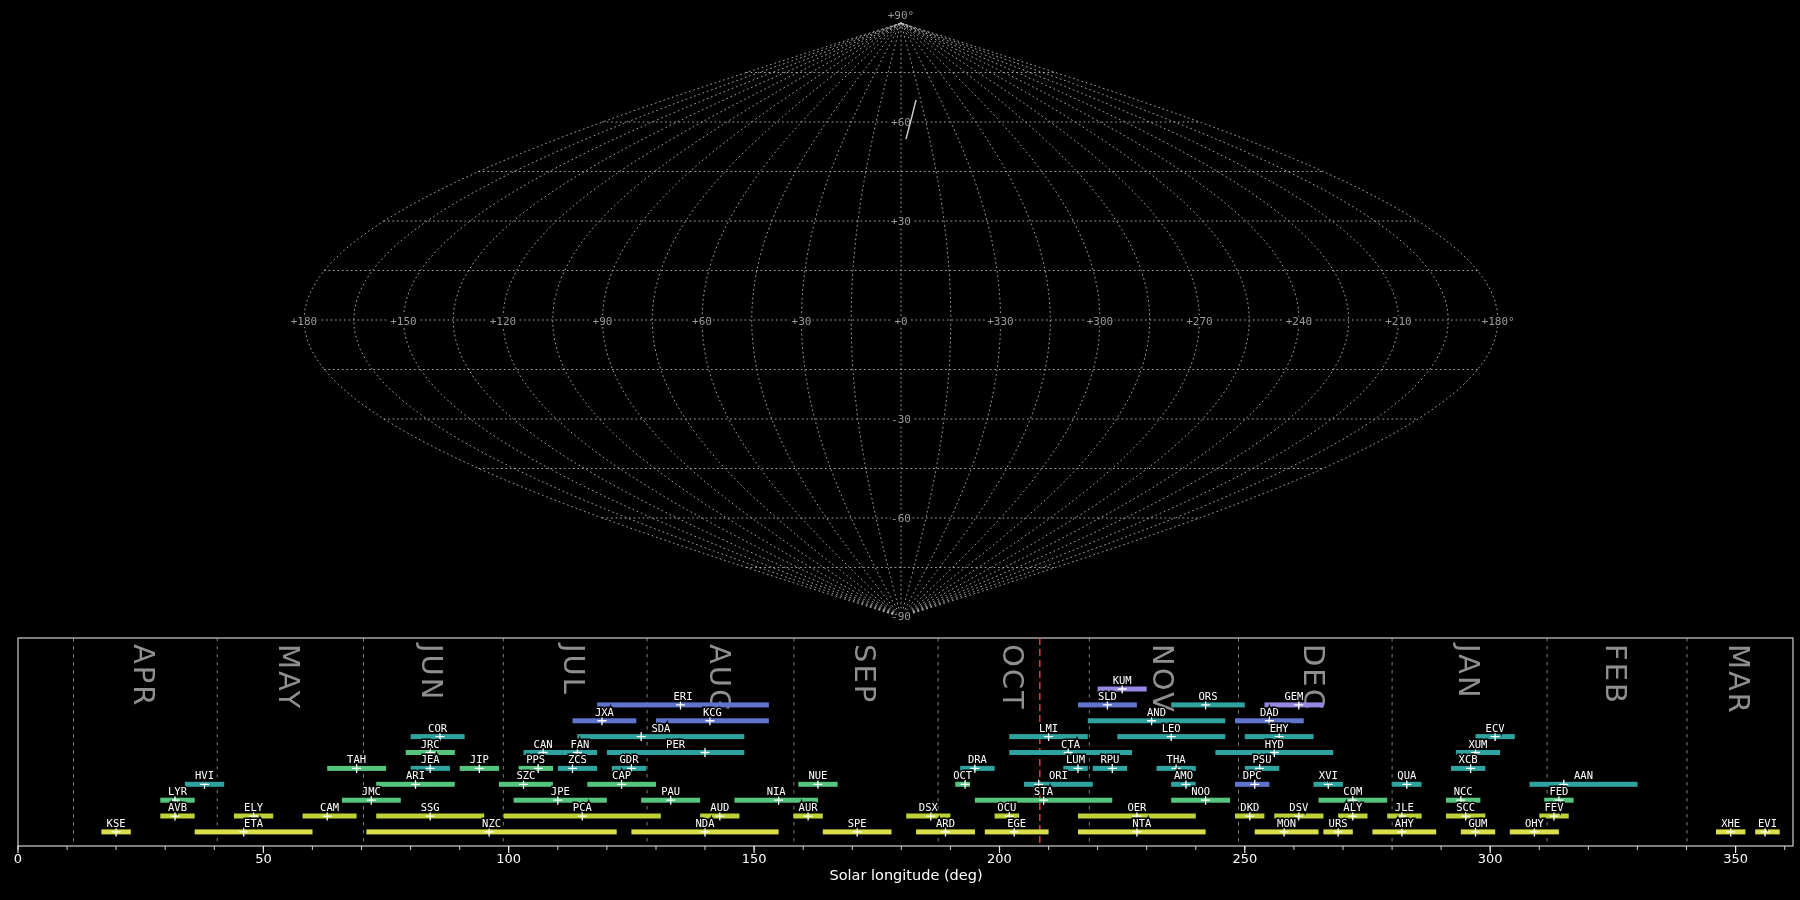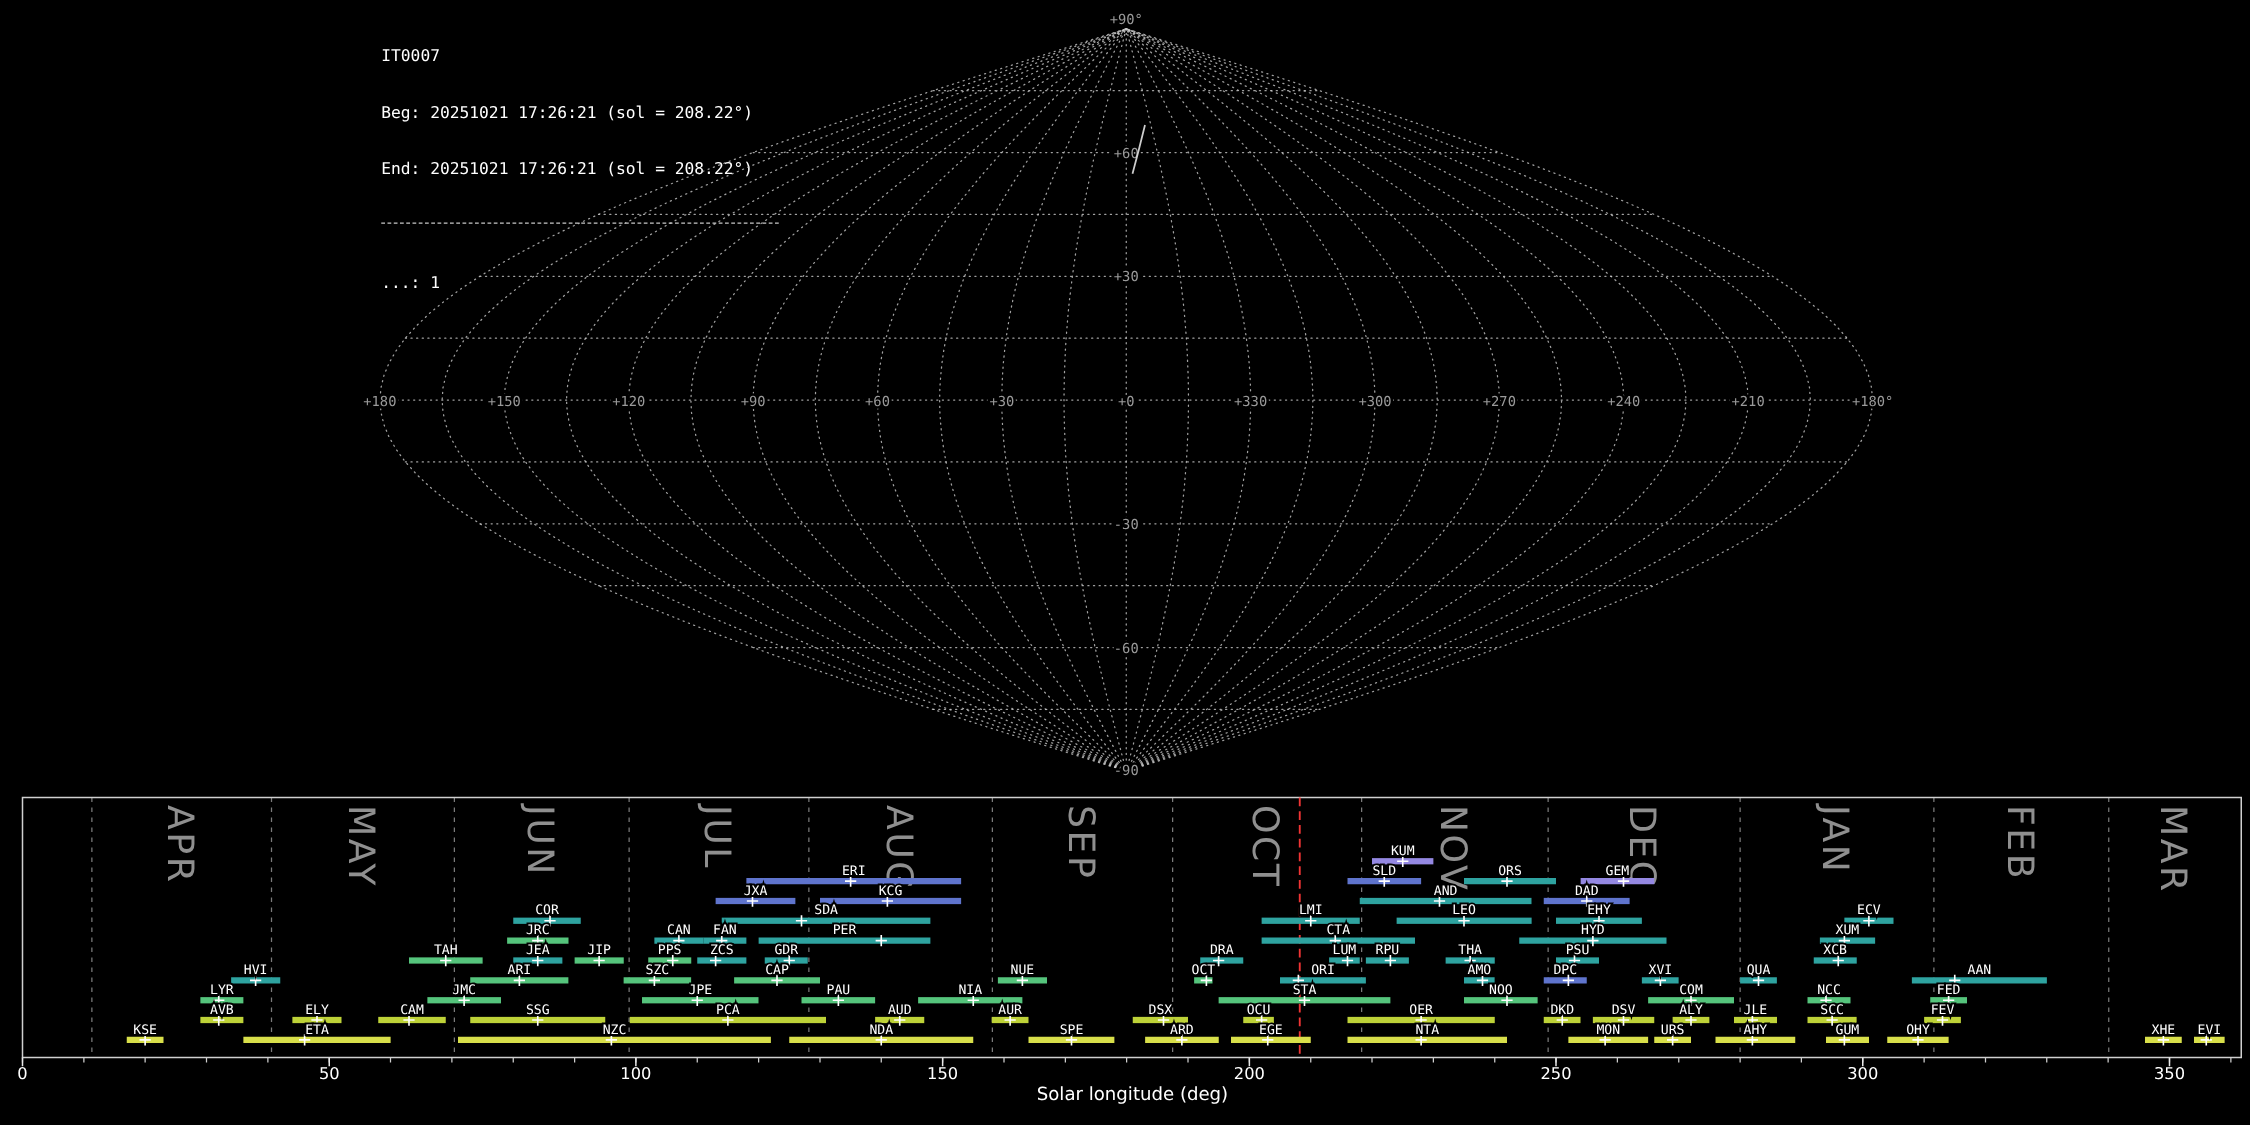--- a/index.html
+++ b/index.html
@@ -10,27 +10,20 @@
   .dashsep{width:318px;border-top:1px dashed #c8c8c8;margin:5px 0 3px 0;height:0;}
   .countline{margin-top:7px;}
   #sky{position:absolute;left:0;top:0;}
   #timeline{position:absolute;left:0;top:628px;}
 </style>
 </head>
 <body>
 
 <div id="app">
 
-  <div class="hdr">
-    <div>IT0007</div>
-    <div>Beg: 20251021 17:26:21 (sol = 208.22°)</div>
-    <div>End: 20251021 17:26:21 (sol = 208.22°)</div>
-    <div class="dashsep"></div>
-    <div class="countline">...: 1</div>
-  </div>
 
   <svg id="sky" width="1800" height="628" viewBox="0 0 1800 628">
       <g>
         <line x1="746.5" y1="567.5" x2="1055.5" y2="567.5" stroke="#c9c9c9" stroke-dasharray="0.9 3.6" stroke-linecap="round" stroke-width="1" fill="none" opacity="0.8"></line>
         <line x1="602.5" y1="518" x2="1199.5" y2="518" stroke="#c9c9c9" stroke-dasharray="0.9 3.6" stroke-linecap="round" stroke-width="1" fill="none" opacity="0.8"></line>
         <line x1="478.8" y1="468.5" x2="1323.2" y2="468.5" stroke="#c9c9c9" stroke-dasharray="0.9 3.6" stroke-linecap="round" stroke-width="1" fill="none" opacity="0.8"></line>
         <line x1="383.9" y1="419" x2="1418.1" y2="419" stroke="#c9c9c9" stroke-dasharray="0.9 3.6" stroke-linecap="round" stroke-width="1" fill="none" opacity="0.8"></line>
         <line x1="324.3" y1="369.5" x2="1477.7" y2="369.5" stroke="#c9c9c9" stroke-dasharray="0.9 3.6" stroke-linecap="round" stroke-width="1" fill="none" opacity="0.8"></line>
         <line x1="303.9" y1="320" x2="1498.1" y2="320" stroke="#c9c9c9" stroke-dasharray="0.9 3.6" stroke-linecap="round" stroke-width="1" fill="none" opacity="0.8"></line>
         <line x1="324.3" y1="270.5" x2="1477.7" y2="270.5" stroke="#c9c9c9" stroke-dasharray="0.9 3.6" stroke-linecap="round" stroke-width="1" fill="none" opacity="0.8"></line>

